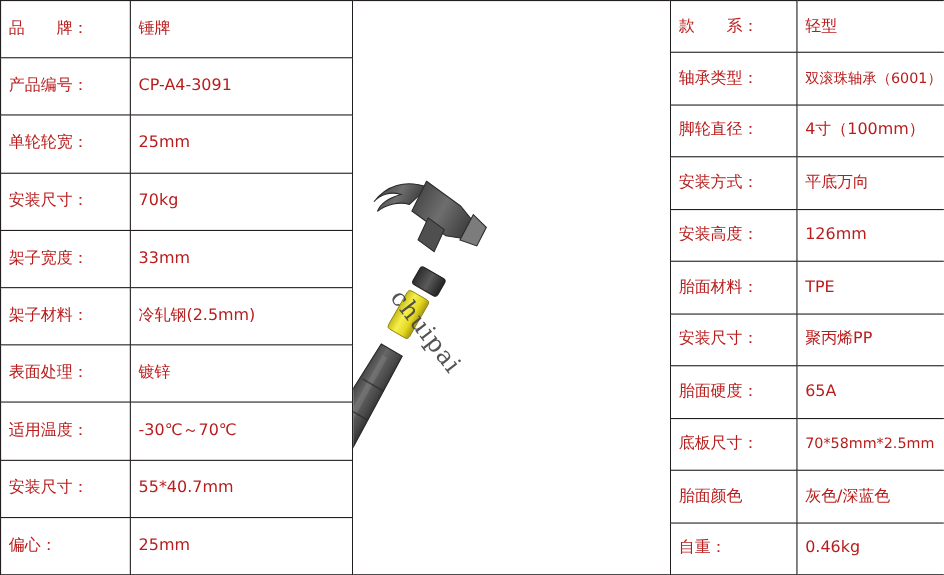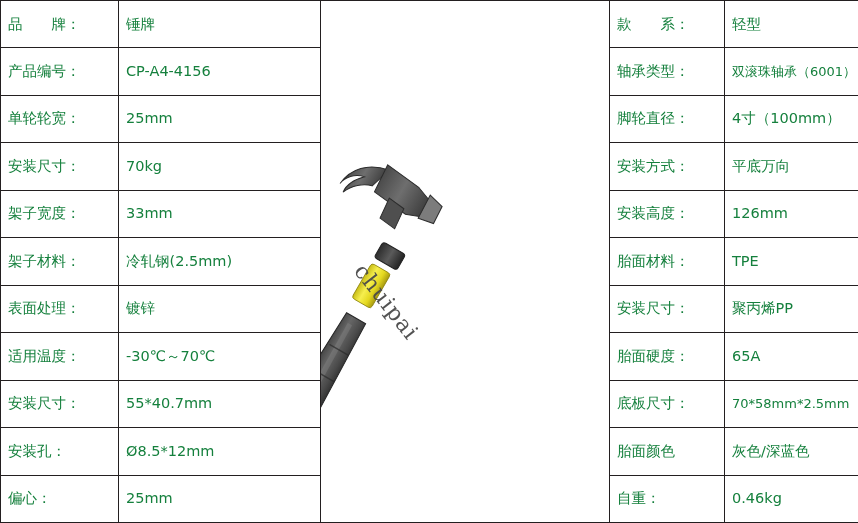--- a/index.html
+++ b/index.html
@@ -30,21 +30,21 @@
   }
   .spec-table.left {
     width: 292px;
   }
   .spec-table.right {
     width: 274px;
   }
   .spec-table td {
     border: 1px solid #231f20;
     font-size: 14.5px;
-    color: #15803d;
+    color: #b91c1c;
     padding: 0 7px;
     vertical-align: middle;
     height: 43.58px;
     line-height: 1.2;
     overflow: hidden;
     white-space: nowrap;
   }
   .spec-table.left td.key {
     width: 103px;
   }
@@ -106,21 +106,21 @@
       <tr>
         <td class="key">
             <span class="key-inner">品　　牌：</span>
           </td>
         <td class="val">锤牌</td>
       </tr>
       <tr>
         <td class="key">
             <span class="key-inner">产品编号：</span>
           </td>
-        <td class="val">CP-A4-4156</td>
+        <td class="val">CP-A4-3091</td>
       </tr>
       <tr>
         <td class="key">
             <span class="key-inner">单轮轮宽：</span>
           </td>
         <td class="val">25mm</td>
       </tr>
       <tr>
         <td class="key">
             <span class="key-inner">安装尺寸：</span>
@@ -149,26 +149,20 @@
         <td class="key">
             <span class="key-inner">适用温度：</span>
           </td>
         <td class="val" style="text-align:left;">-30℃～70℃</td>
       </tr>
       <tr>
         <td class="key">
             <span class="key-inner">安装尺寸：</span>
           </td>
         <td class="val">55*40.7mm</td>
-      </tr>
-      <tr>
-        <td class="key">
-            <span class="key-inner">安装孔：</span>
-          </td>
-        <td class="val">Ø8.5*12mm</td>
       </tr>
       <tr>
         <td class="key">
             <span class="key-inner">偏心：</span>
           </td>
         <td class="val">25mm</td>
       </tr>
     </tbody>
   </table>
 

